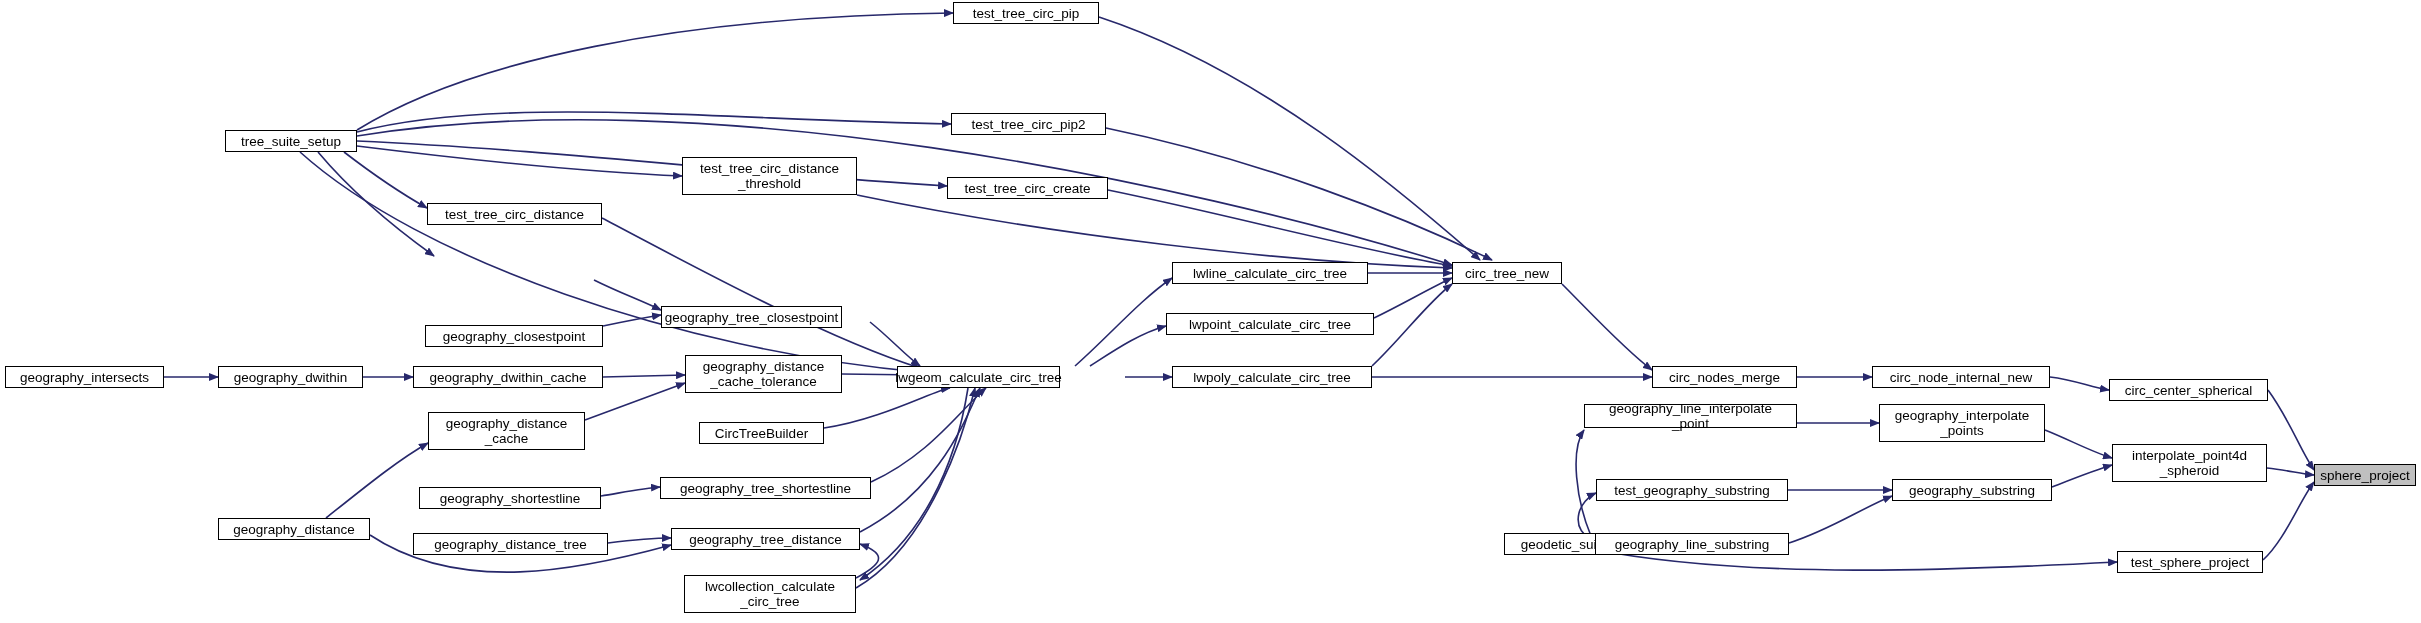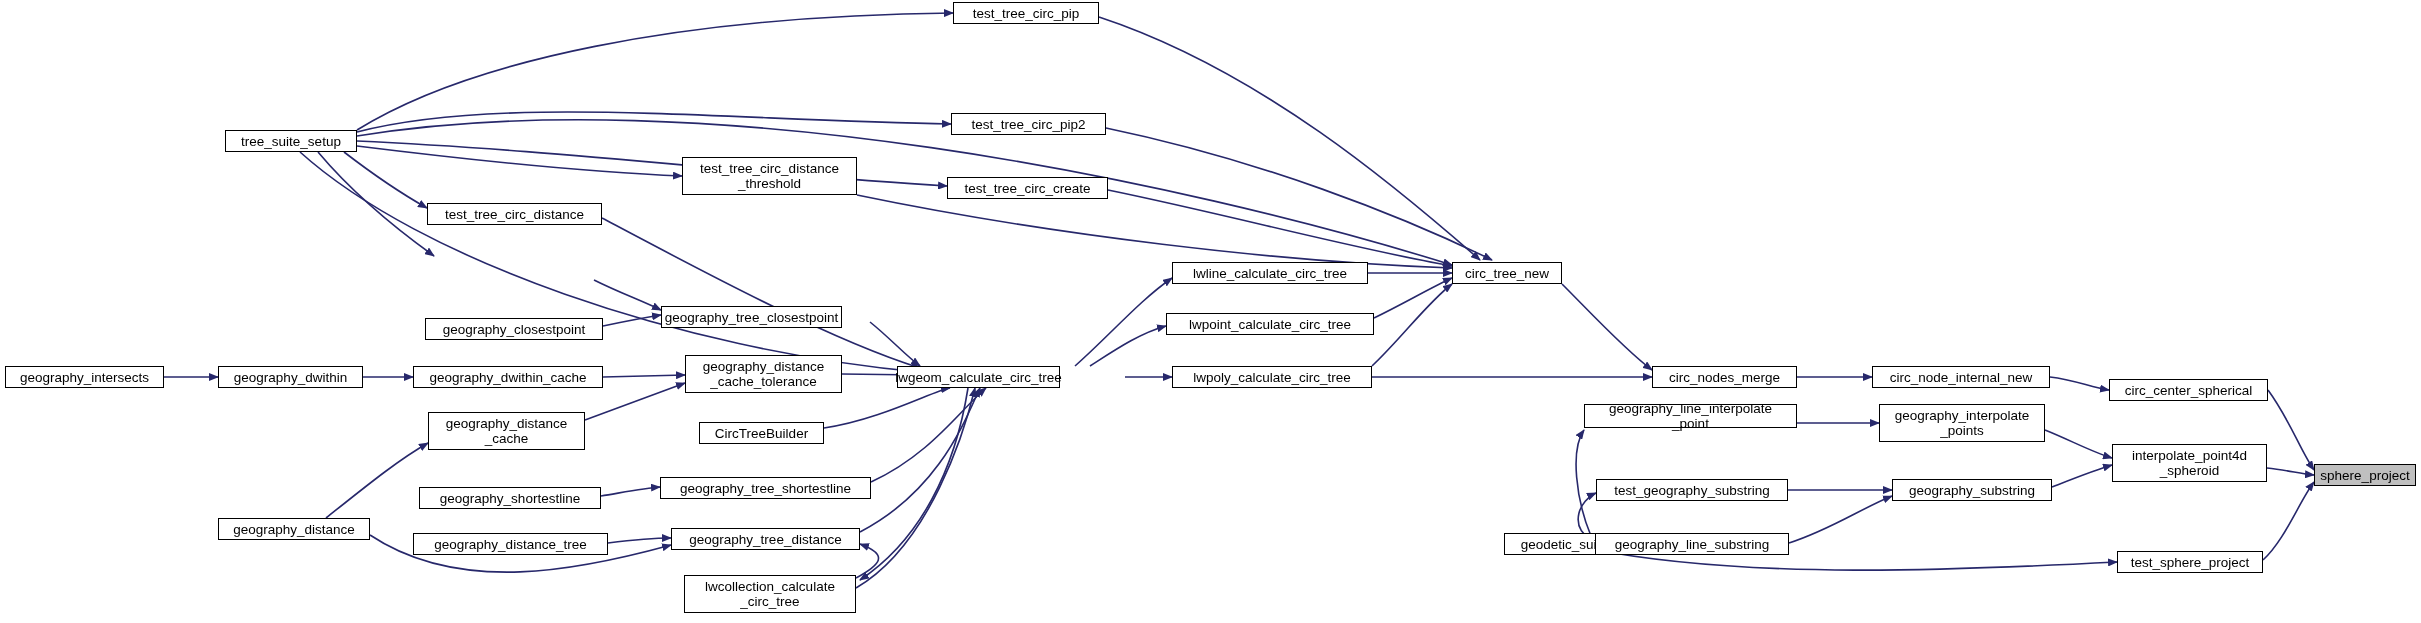--- a/index.html
+++ b/index.html
@@ -122,21 +122,21 @@
       <div class="graph-node" style="left: 953px; top: 2px; width: 146px; height: 22px;"><span class="node-label">test_tree_circ_pip</span></div>
       <div class="graph-node" style="left: 225px; top: 130px; width: 132px; height: 22px;"><span class="node-label">tree_suite_setup</span></div>
       <div class="graph-node" style="left: 951px; top: 113px; width: 155px; height: 22px;"><span class="node-label">test_tree_circ_pip2</span></div>
       <div class="graph-node" style="left: 682px; top: 157px; width: 175px; height: 38px;"><span class="node-label">test_tree_circ_distance
 _threshold</span></div>
       <div class="graph-node" style="left: 947px; top: 177px; width: 161px; height: 22px;"><span class="node-label">test_tree_circ_create</span></div>
       <div class="graph-node" style="left: 427px; top: 203px; width: 175px; height: 22px;"><span class="node-label">test_tree_circ_distance</span></div>
       <div class="graph-node" style="left: 1172px; top: 262px; width: 196px; height: 22px;"><span class="node-label">lwline_calculate_circ_tree</span></div>
       <div class="graph-node" style="left: 1452px; top: 262px; width: 110px; height: 22px;"><span class="node-label">circ_tree_new</span></div>
       <div class="graph-node" style="left: 1166px; top: 313px; width: 208px; height: 22px;"><span class="node-label">lwpoint_calculate_circ_tree</span></div>
-      <div class="graph-node" style="left: 425px; top: 318px; width: 178px; height: 22px;"><span class="node-label">geography_closestpoint</span></div>
+      <div class="graph-node" style="left: 425px; top: 325px; width: 178px; height: 22px;"><span class="node-label">geography_closestpoint</span></div>
       <div class="graph-node" style="left: 661px; top: 306px; width: 181px; height: 22px;"><span class="node-label">geography_tree_closestpoint</span></div>
       <div class="graph-node" style="left: 5px; top: 366px; width: 159px; height: 22px;"><span class="node-label">geography_intersects</span></div>
       <div class="graph-node" style="left: 218px; top: 366px; width: 145px; height: 22px;"><span class="node-label">geography_dwithin</span></div>
       <div class="graph-node" style="left: 413px; top: 366px; width: 190px; height: 22px; justify-content: center;"><span class="node-label">geography_dwithin_cache</span></div>
       <div class="graph-node" style="left: 685px; top: 355px; width: 157px; height: 38px;"><span class="node-label">geography_distance
 _cache_tolerance</span></div>
       <div class="graph-node" style="left: 897px; top: 366px; width: 163px; height: 22px;"><span class="node-label">lwgeom_calculate_circ_tree</span></div>
       <div class="graph-node" style="left: 1172px; top: 366px; width: 200px; height: 22px;"><span class="node-label">lwpoly_calculate_circ_tree</span></div>
       <div class="graph-node" style="left: 1652px; top: 366px; width: 145px; height: 22px;"><span class="node-label">circ_nodes_merge</span></div>
       <div class="graph-node" style="left: 1872px; top: 366px; width: 178px; height: 22px;"><span class="node-label">circ_node_internal_new</span></div>

